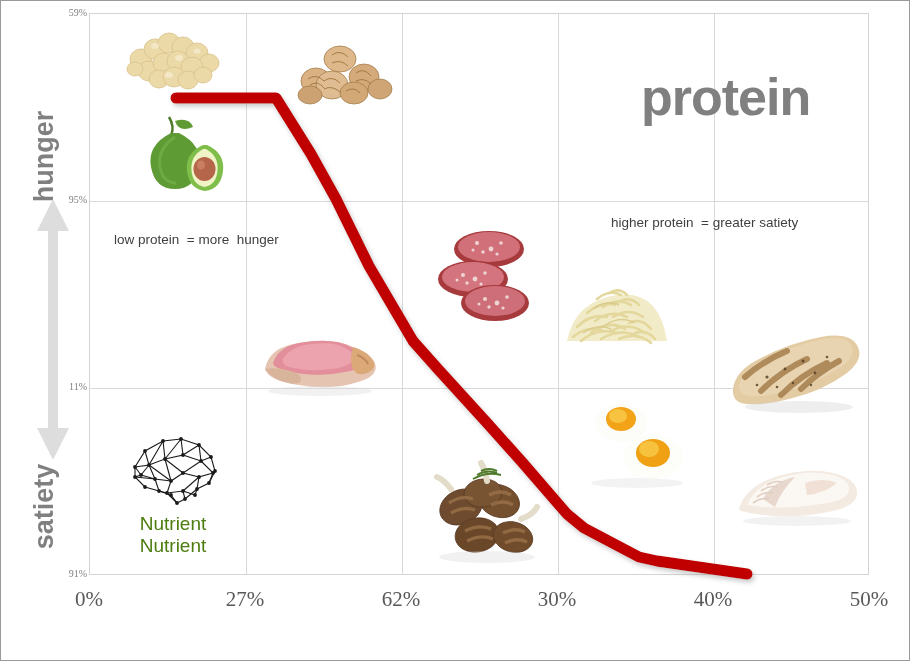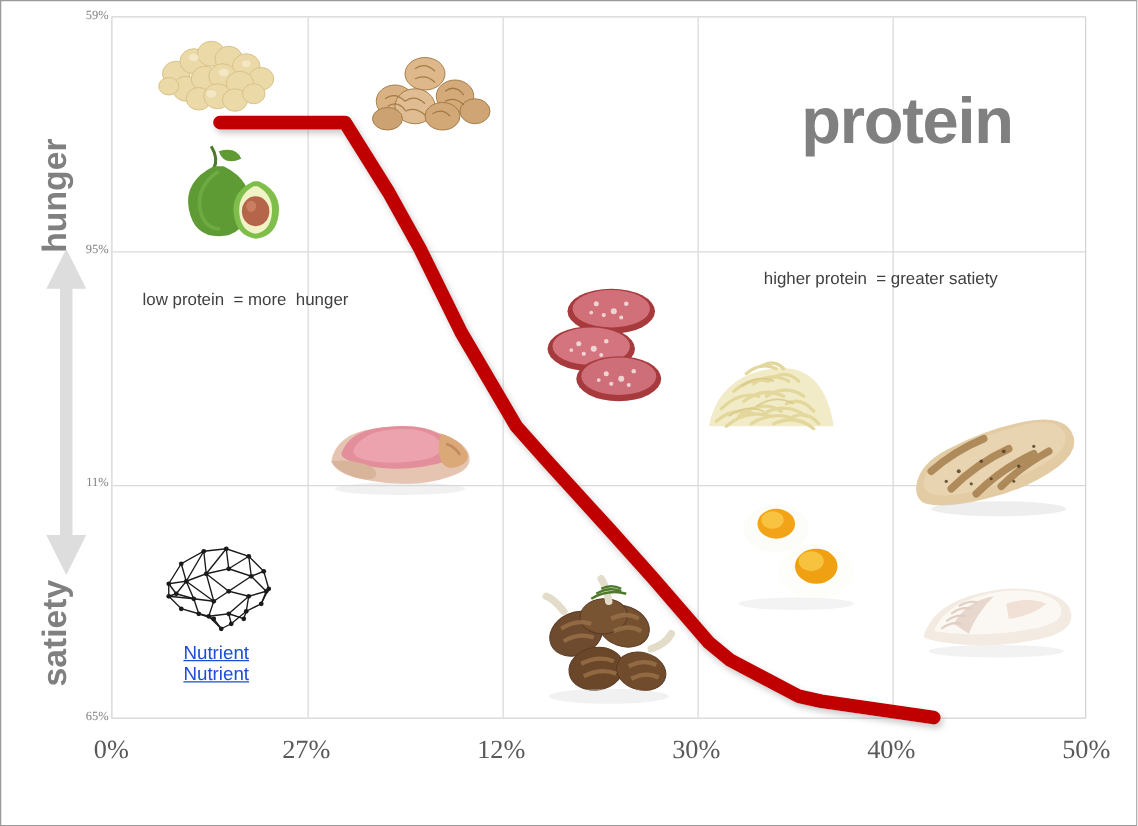--- a/index.html
+++ b/index.html
@@ -144,52 +144,51 @@
 
   
   #logo {
     position: absolute;
     left: 118px;
     top: 428px;
     width: 108px;
     text-align: center;
   }
   #logo-text {
-    font-size: 15px;
-    color: #1d4ed8;
+    font-size: 19px;
+    color: #4d7c0f;
     line-height: 1.15;
     margin-top: 2px;
-    text-decoration: underline;
   }
 </style>
 </head>
 <body>
 
 <div id="root">
 
   <div id="plot">
     <div class="vgrid" style="left:156px"></div>
     <div class="vgrid" style="left:312px"></div>
     <div class="vgrid" style="left:468px"></div>
     <div class="vgrid" style="left:624px"></div>
     <div class="hgrid" style="top:187px"></div>
     <div class="hgrid" style="top:374px"></div>
   </div>
 
   <div id="ylabels">
     <div class="ytick" style="top:6px">59%</div>
     <div class="ytick" style="top:193px">95%</div>
     <div class="ytick" style="top:380px">11%</div>
-    <div class="ytick" style="top:567px">65%</div>
+    <div class="ytick" style="top:567px">91%</div>
   </div>
 
   <div id="xlabels">
     <div class="xtick" style="left:88px">0%</div>
     <div class="xtick" style="left:244px">27%</div>
-    <div class="xtick" style="left:400px">12%</div>
+    <div class="xtick" style="left:400px">62%</div>
     <div class="xtick" style="left:556px">30%</div>
     <div class="xtick" style="left:712px">40%</div>
     <div class="xtick" style="left:868px">50%</div>
   </div>
 
   <div class="axis-title" id="hunger-title">hunger</div>
   <div class="axis-title" id="satiety-title">satiety</div>
 
   <svg id="axis-arrow" viewBox="0 0 44 265">
     <polygon points="22,2 38,34 27,34 27,231 38,231 22,263 6,231 17,231 17,34 6,34" fill="#DDDDDD"></polygon>

